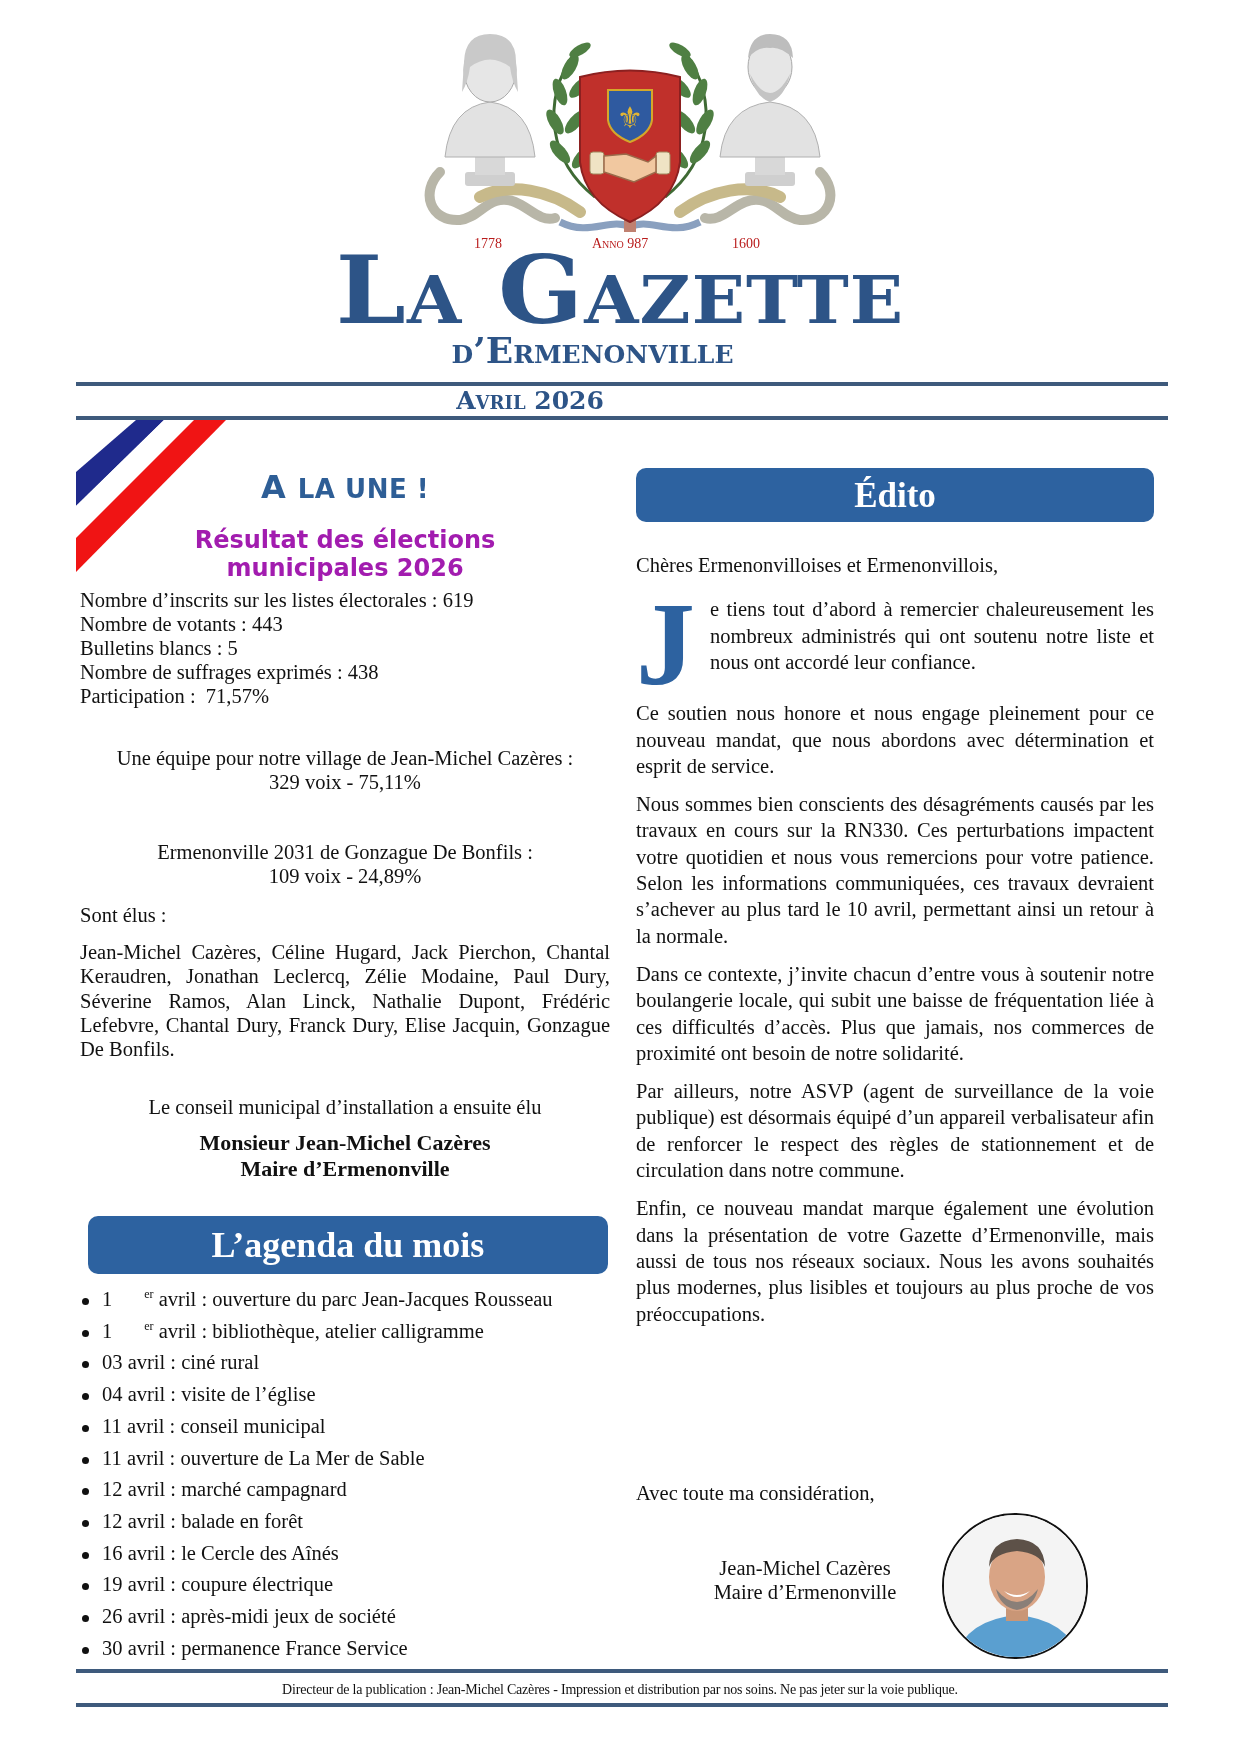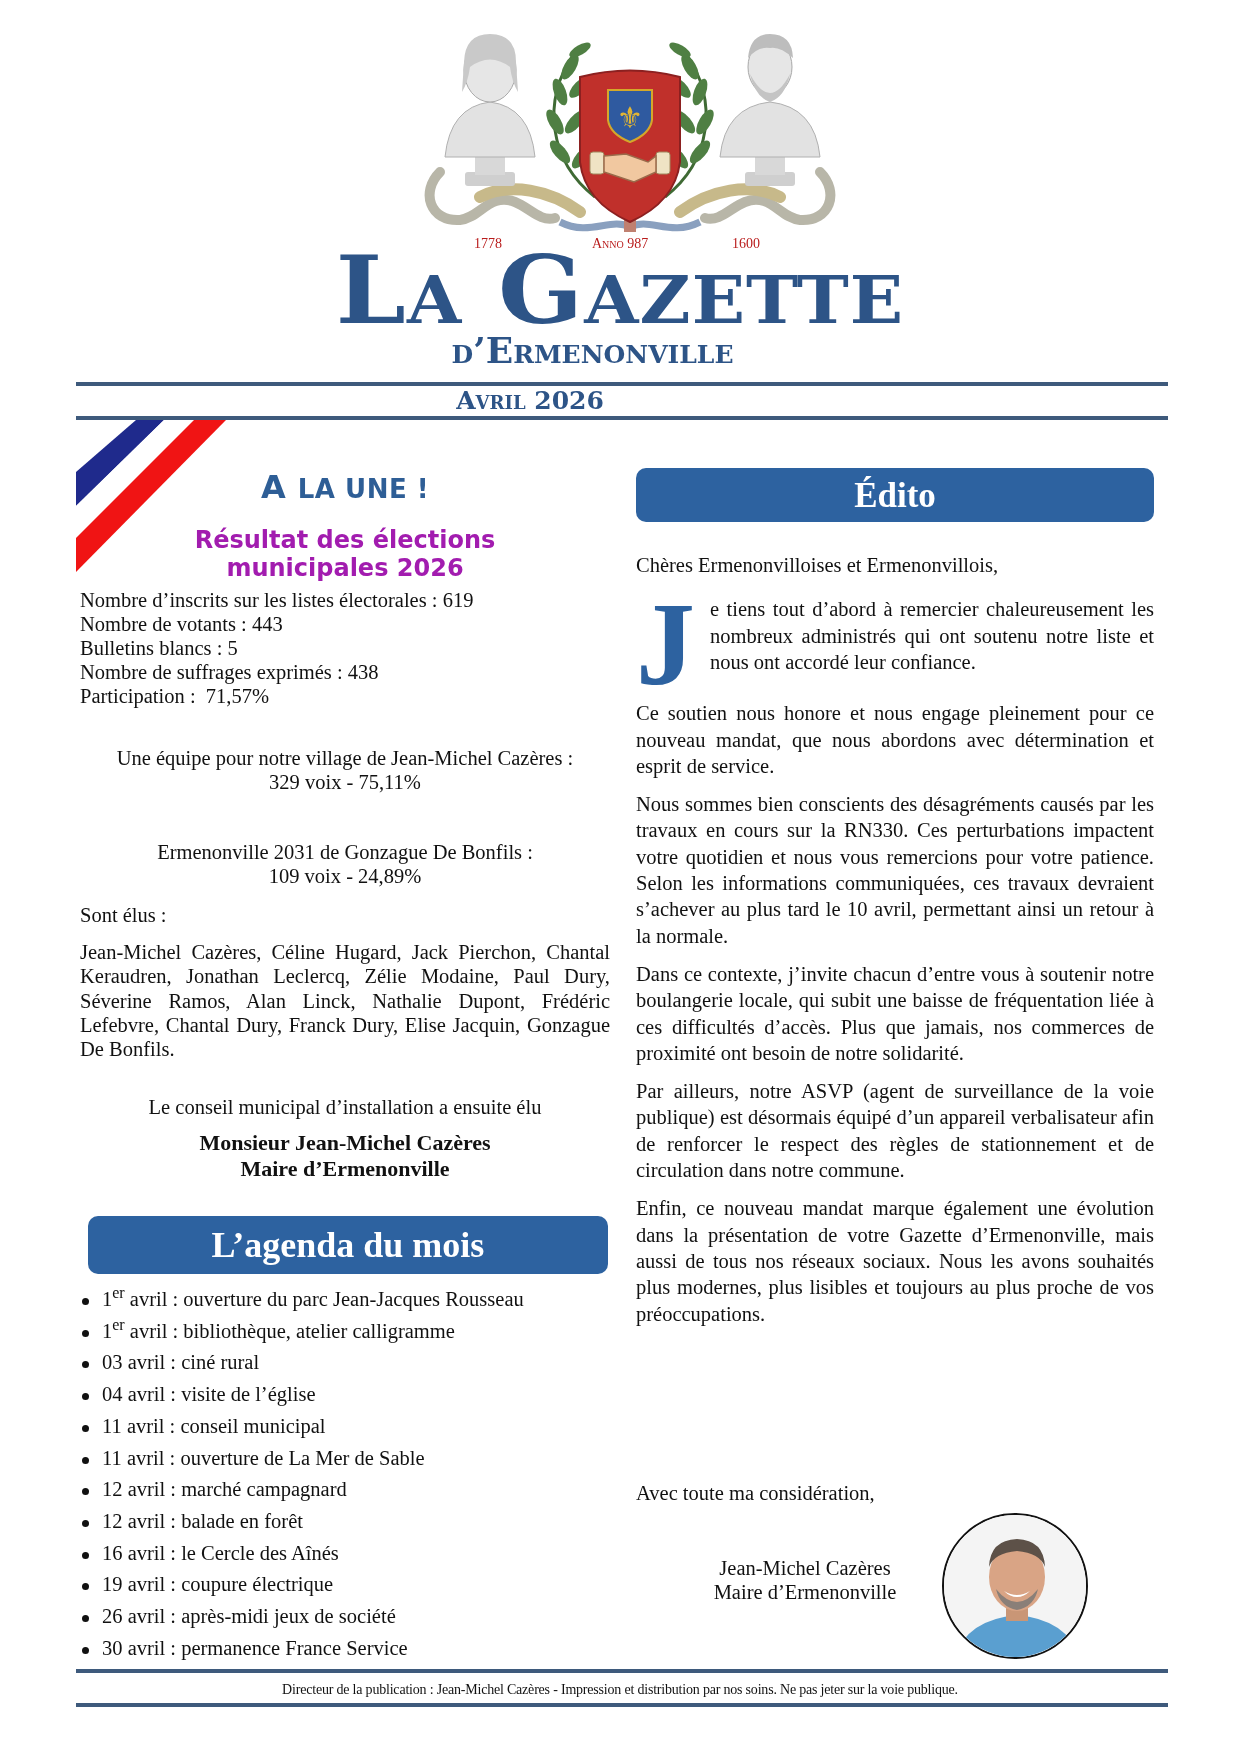--- a/index.html
+++ b/index.html
@@ -43,21 +43,21 @@
   .maire { position: absolute; top: 1130px; left: 80px; width: 530px; text-align: center; font-size: 22px; font-weight: bold; line-height: 26px; }
 
   .banner { position: absolute; background: #2d62a0; color: #fff; border-radius: 10px; text-align: center;
     font-family: "Liberation Serif", serif; font-weight: bold; }
   .agenda-banner { top: 1216px; left: 80px; width: 520px; height: 58px; font-size: 36px; line-height: 58px; margin-left: 8px; }
   .edito-banner { top: 468px; left: 636px; width: 518px; height: 54px; font-size: 35px; line-height: 56px; }
 
   .agenda { position: absolute; top: 1284px; left: 80px; width: 530px; list-style: none; }
   .agenda li { font-size: 20.5px; line-height: 31.7px; position: relative; padding-left: 22px; }
   .agenda li::before { content: ""; position: absolute; left: 2px; top: 14px; width: 7px; height: 7px; border-radius: 50%; background: #111; }
-  .agenda sup { font-size: 16px; vertical-align: 8px; line-height: 0; }
+  .agenda sup { font-size: 12px; vertical-align: 8px; line-height: 0; margin-left: 32px; }
 
   
   .edito { position: absolute; top: 552px; left: 636px; width: 518px; font-size: 20.5px; line-height: 26.3px; text-align: justify; }
   .edito p { margin-bottom: 12px; }
   .edito .greeting { margin-bottom: 18px; text-align: left; }
   .dropcap-wrap { position: relative; padding-left: 74px; min-height: 104px; }
   .dropcap { position: absolute; left: 0; top: -6px; font-size: 118px; line-height: 110px; color: #2d62a0; font-weight: bold; font-family: "Liberation Serif", serif; }
   .closing { position: absolute; top: 1482px; left: 636px; font-size: 20.5px; }
   .signature { position: absolute; top: 1556px; left: 680px; width: 250px; text-align: center; font-size: 20.5px; line-height: 24px; }
   .portrait { position: absolute; top: 1513px; left: 942px; width: 146px; height: 146px; border-radius: 50%; border: 2px solid #111; overflow: hidden; background: #fff; }

